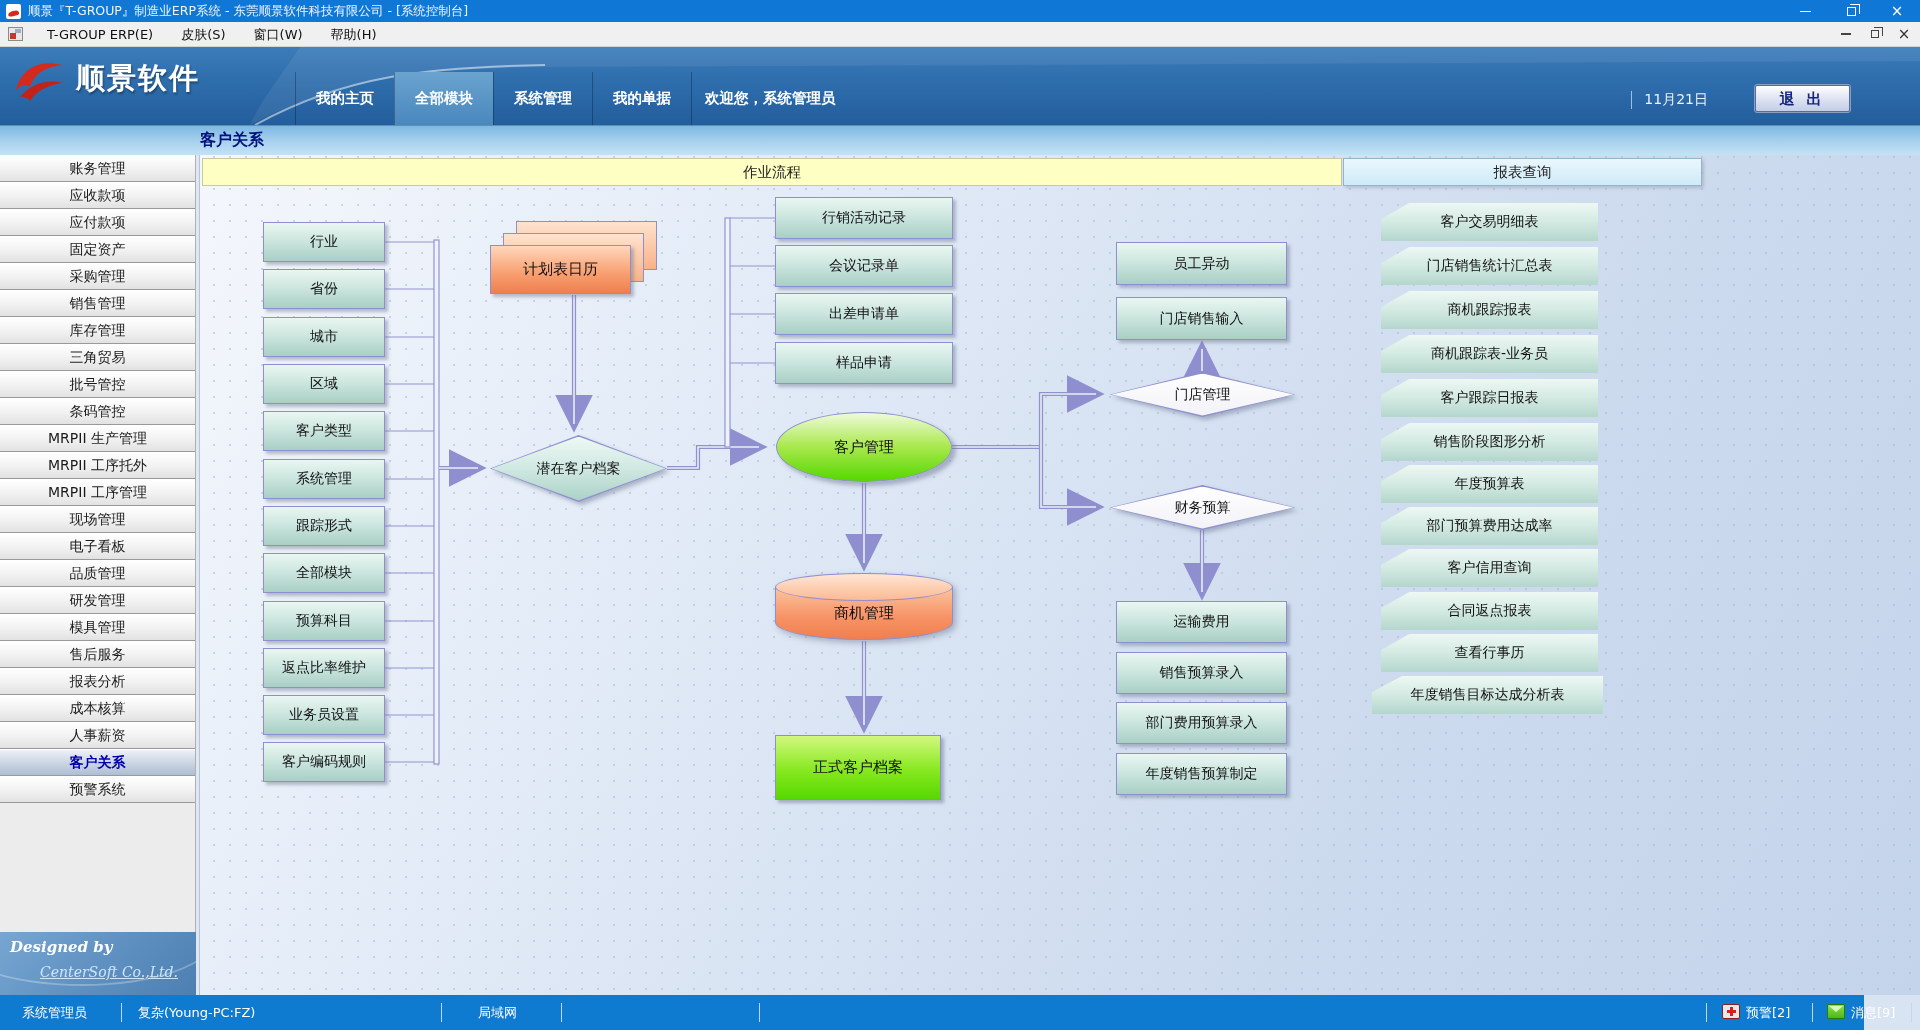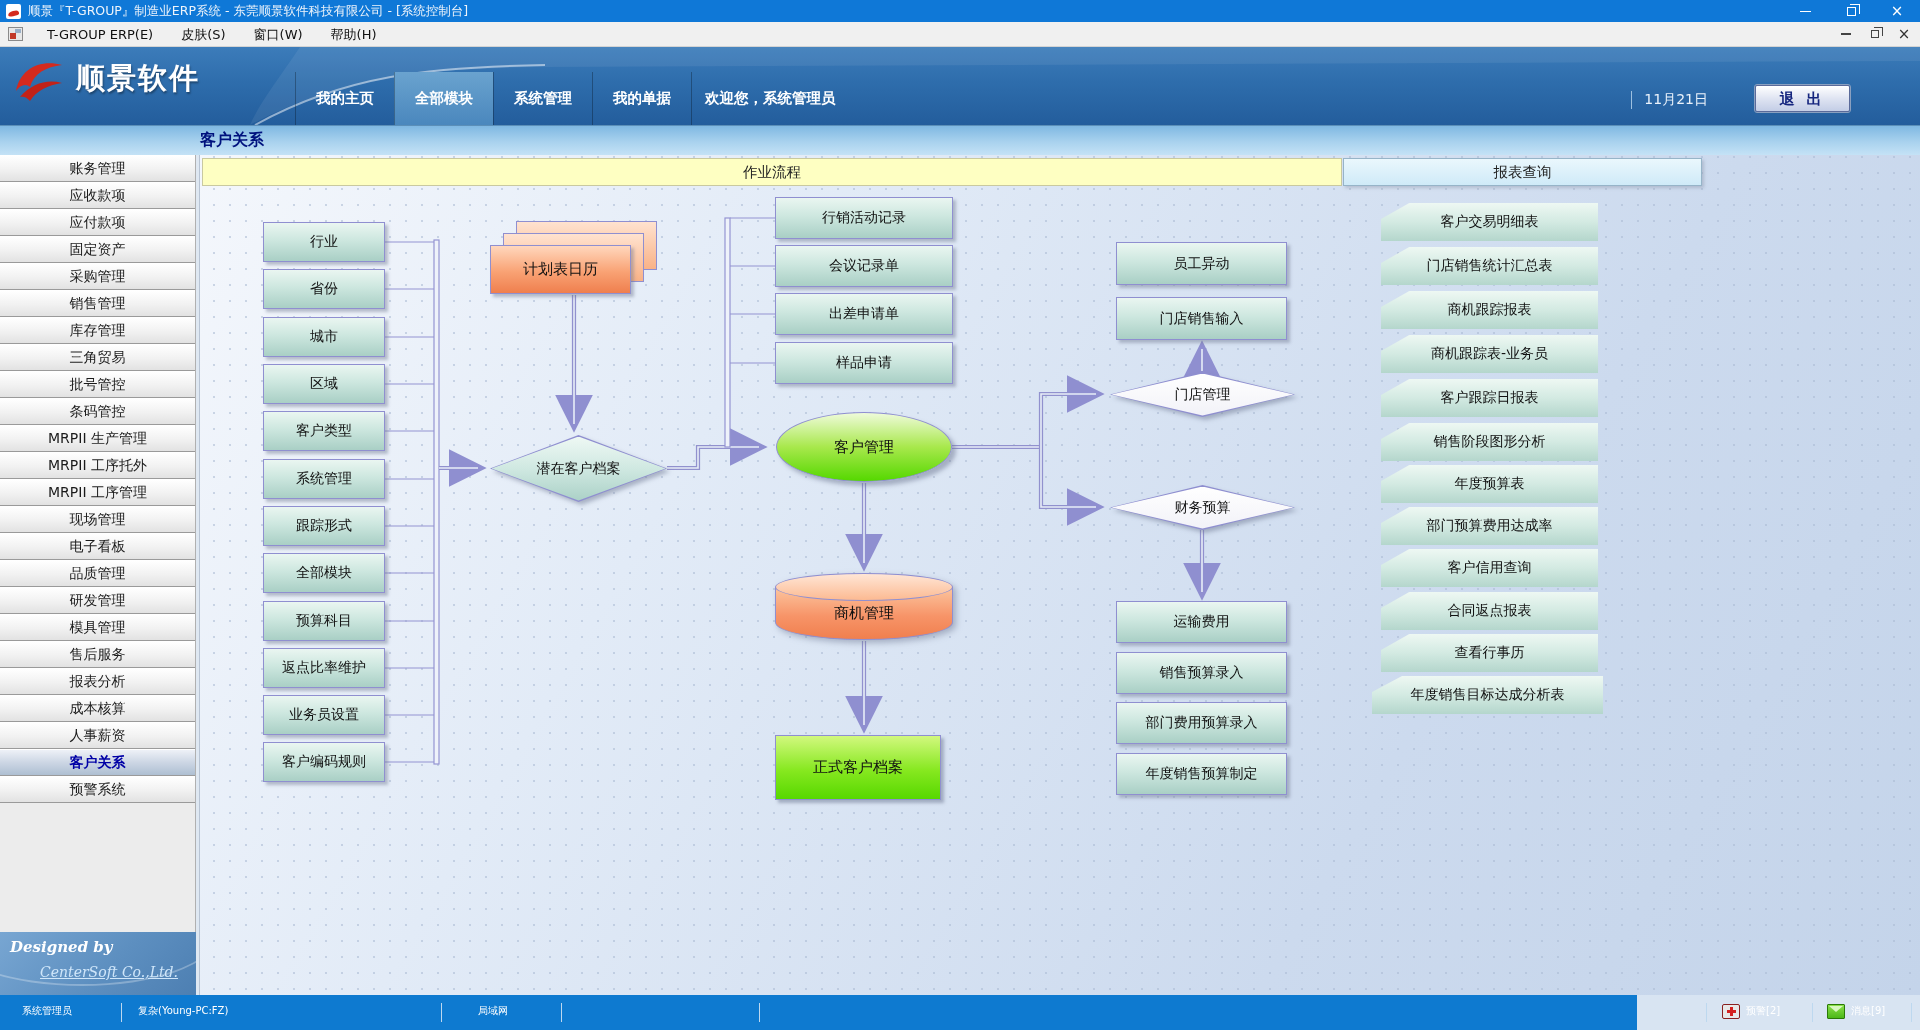--- a/index.html
+++ b/index.html
@@ -139,22 +139,22 @@
   .formal { background:linear-gradient(180deg,#d2f87e 0%,#86e81f 55%,#57d800 100%);
     border:1px solid #8f8fd0; box-shadow:3px 3px 3px rgba(110,120,145,.5); font-size:15px; }
 
   .rpt { position:absolute; left:1181px; width:217px; height:38px; z-index:2;
     display:flex; align-items:center; justify-content:center; font-size:14px; color:#111;
     background:linear-gradient(180deg,#eef8f3 0%,#d3eae2 50%,#b4d6cc 100%);
     clip-path:polygon(0 42%,13% 0,100% 0,100% 100%,0 100%);
     filter:drop-shadow(3px 3px 2px rgba(110,120,145,.5)); }
 
   
-  .statusbar { position:absolute; left:0; top:995px; width:1637px; height:35px; background:#0e7ad0;
-    color:#fff; font-size:10px; }
+  .statusbar { position:absolute; left:0; top:995px; width:1864px; height:35px; background:#0e7ad0;
+    color:#fff; font-size:13px; }
   .sb-t { position:absolute; top:9px; white-space:nowrap; }
   .sb-sep { position:absolute; top:8px; width:1px; height:19px; background:#bdd8ef; }
   .sb-ico { position:absolute; top:9px; width:18px; height:15px; }
   .ico-alert { background:#e8e8e8; border:1px solid #8a2020; border-radius:2px; }
   .ico-alert::before { content:""; position:absolute; left:7px; top:2px; width:3px; height:9px; background:#d42020; }
   .ico-alert::after { content:""; position:absolute; left:4px; top:5px; width:9px; height:3px; background:#d42020; }
   .ico-msg { background:linear-gradient(180deg,#8ae04a 0%,#4cb818 100%); border:1px solid #2a7a08; border-radius:1px; }
   .ico-msg::before { content:""; position:absolute; left:1px; top:1px; border-left:7px solid transparent;
     border-right:7px solid transparent; border-top:6px solid #d8f8c0; width:0; }
 </style>

